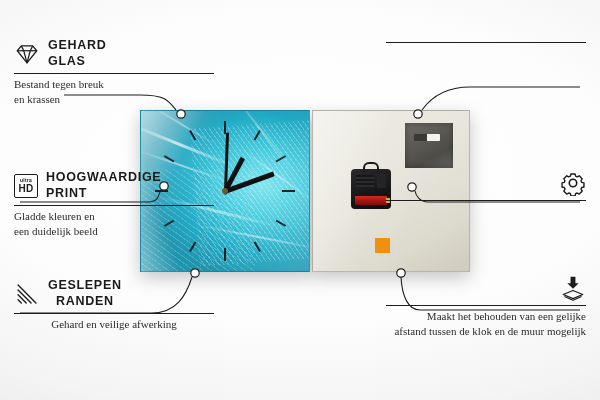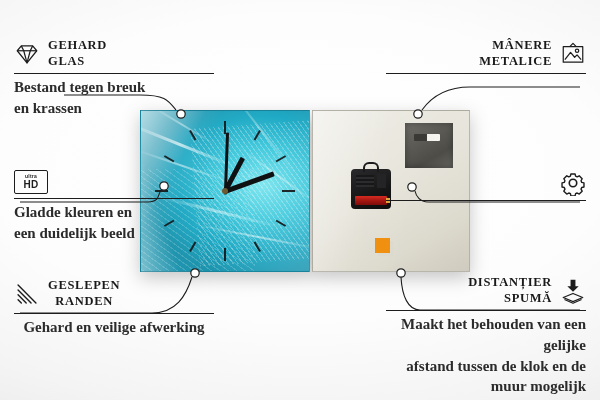--- a/index.html
+++ b/index.html
@@ -240,55 +240,54 @@
   .feature.right { text-align: right; }
 
   .feat-head {
     display: flex;
     align-items: center;
     gap: 8px;
   }
   .feature.right .feat-head { flex-direction: row-reverse; }
 
   .feat-title {
-    font-family: Liberation Serif, serif;
+    font-family: Liberation Sans, sans-serif;
     font-size: 12.5px;
     font-weight: bold;
     letter-spacing: 0.7px;
     color: #1a1a1a;
     line-height: 1.25;
     text-transform: uppercase;
     white-space: pre-line;
   }
   .feat-rule {
     border: none;
     border-top: 1px solid #1d1d1d;
     margin: 4px 0 3px 0;
     width: 100%;
   }
   .feat-desc {
     font-family: "Liberation Serif", serif;
-    font-size: 15px;
+    font-size: 11px;
     color: #2b2b2b;
     line-height: 1.38;
     white-space: pre-line;
-    font-weight: bold;
   }
 
   .icon {
     flex: 0 0 auto;
     width: 26px;
     height: 26px;
     display: block;
   }
   .icon svg { display: block; width: 26px; height: 26px; }
 
   .hd-box {
     flex: 0 0 auto;
-    width: 34px;
+    width: 24px;
     height: 24px;
     border: 1.6px solid #1c1c1c;
     border-radius: 2px;
     box-sizing: border-box;
     display: flex;
     flex-direction: column;
     align-items: center;
     justify-content: center;
     line-height: 1;
   }
@@ -406,20 +405,22 @@
     <div class="feat-desc">Bestand tegen breuk
 en krassen</div>
   </div>
 
   <div class="feature left" id="feat-print">
     <div class="feat-head">
       <span class="hd-box">
         <span class="hd-ultra">ultra</span>
         <span class="hd-hd">HD</span>
       </span>
+      <div class="feat-title">Hoogwaardige
+print</div>
     </div>
     <hr class="feat-rule">
     <div class="feat-desc">Gladde kleuren en
 een duidelijk beeld</div>
   </div>
 
   <div class="feature left" id="feat-edges">
     <div class="feat-head">
       <span class="icon">
         <svg viewBox="0 0 32 32" fill="none" stroke="#1c1c1c" stroke-width="1.7" stroke-linecap="round">
@@ -430,32 +431,20 @@
         </svg>
       </span>
       <div class="feat-title">Geslepen
 randen</div>
     </div>
     <hr class="feat-rule">
     <div class="feat-desc">Gehard en veilige afwerking</div>
   </div>
 
   <div class="feature right" id="feat-handles">
-    <div class="feat-head">
-      <span class="icon">
-        <svg viewBox="0 0 32 32" fill="none" stroke="#1c1c1c" stroke-width="1.5" stroke-linejoin="round">
-          <path d="M12 7 L16 3 L20 7"></path>
-          <rect x="4" y="7" width="24" height="19"></rect>
-          <path d="M6 23 L13 14 L18 20 L21 17 L26 23"></path>
-          <circle cx="21" cy="12" r="2.1"></circle>
-        </svg>
-      </span>
-      <div class="feat-title">Mânere
-metalice</div>
-    </div>
     <hr class="feat-rule">
   </div>
 
   <div class="feature right" id="feat-mech">
     <div class="feat-head">
       <span class="icon">
         <svg viewBox="0 0 32 32" fill="none" stroke="#1c1c1c" stroke-width="2" stroke-linejoin="round">
           <path d="M13 3.5 h6 l.7 3.2 2.3 1 2.9-1.6 4.2 4.2 -1.6 2.9 1 2.3 3.2 .7 v6 l-3.2 .7 -1 2.3 1.6 2.9 -4.2 4.2 -2.9-1.6 -2.3 1 -.7 3.2 h-6 l-.7-3.2 -2.3-1 -2.9 1.6 -4.2-4.2 1.6-2.9 -1-2.3 -3.2-.7 v-6 l3.2-.7 1-2.3 -1.6-2.9 4.2-4.2 2.9 1.6 2.3-1 z" transform="scale(0.86) translate(2.6 2.2)"></path>
           <circle cx="16" cy="16" r="4.6"></circle>
         </svg>
@@ -466,21 +455,19 @@
 
   <div class="feature right" id="feat-spacer">
     <div class="feat-head">
       <span class="icon">
         <svg viewBox="0 0 32 32" fill="none" stroke="#1c1c1c" stroke-width="1.5" stroke-linejoin="round">
           <path d="M13 2 h6 v8 h4 l-7 7 -7-7 h4 z" fill="#1c1c1c" stroke="none"></path>
           <path d="M16 19 L4 24 L16 29 L28 24 Z"></path>
           <path d="M5.5 26.5 L16 31 L26.5 26.5"></path>
         </svg>
       </span>
-      <div class="feat-title">Distanțier
-spumă</div>
     </div>
     <hr class="feat-rule">
     <div class="feat-desc">Maakt het behouden van een gelijke
 afstand tussen de klok en de muur mogelijk</div>
   </div>
 
 </div>
 
 </body></html>

